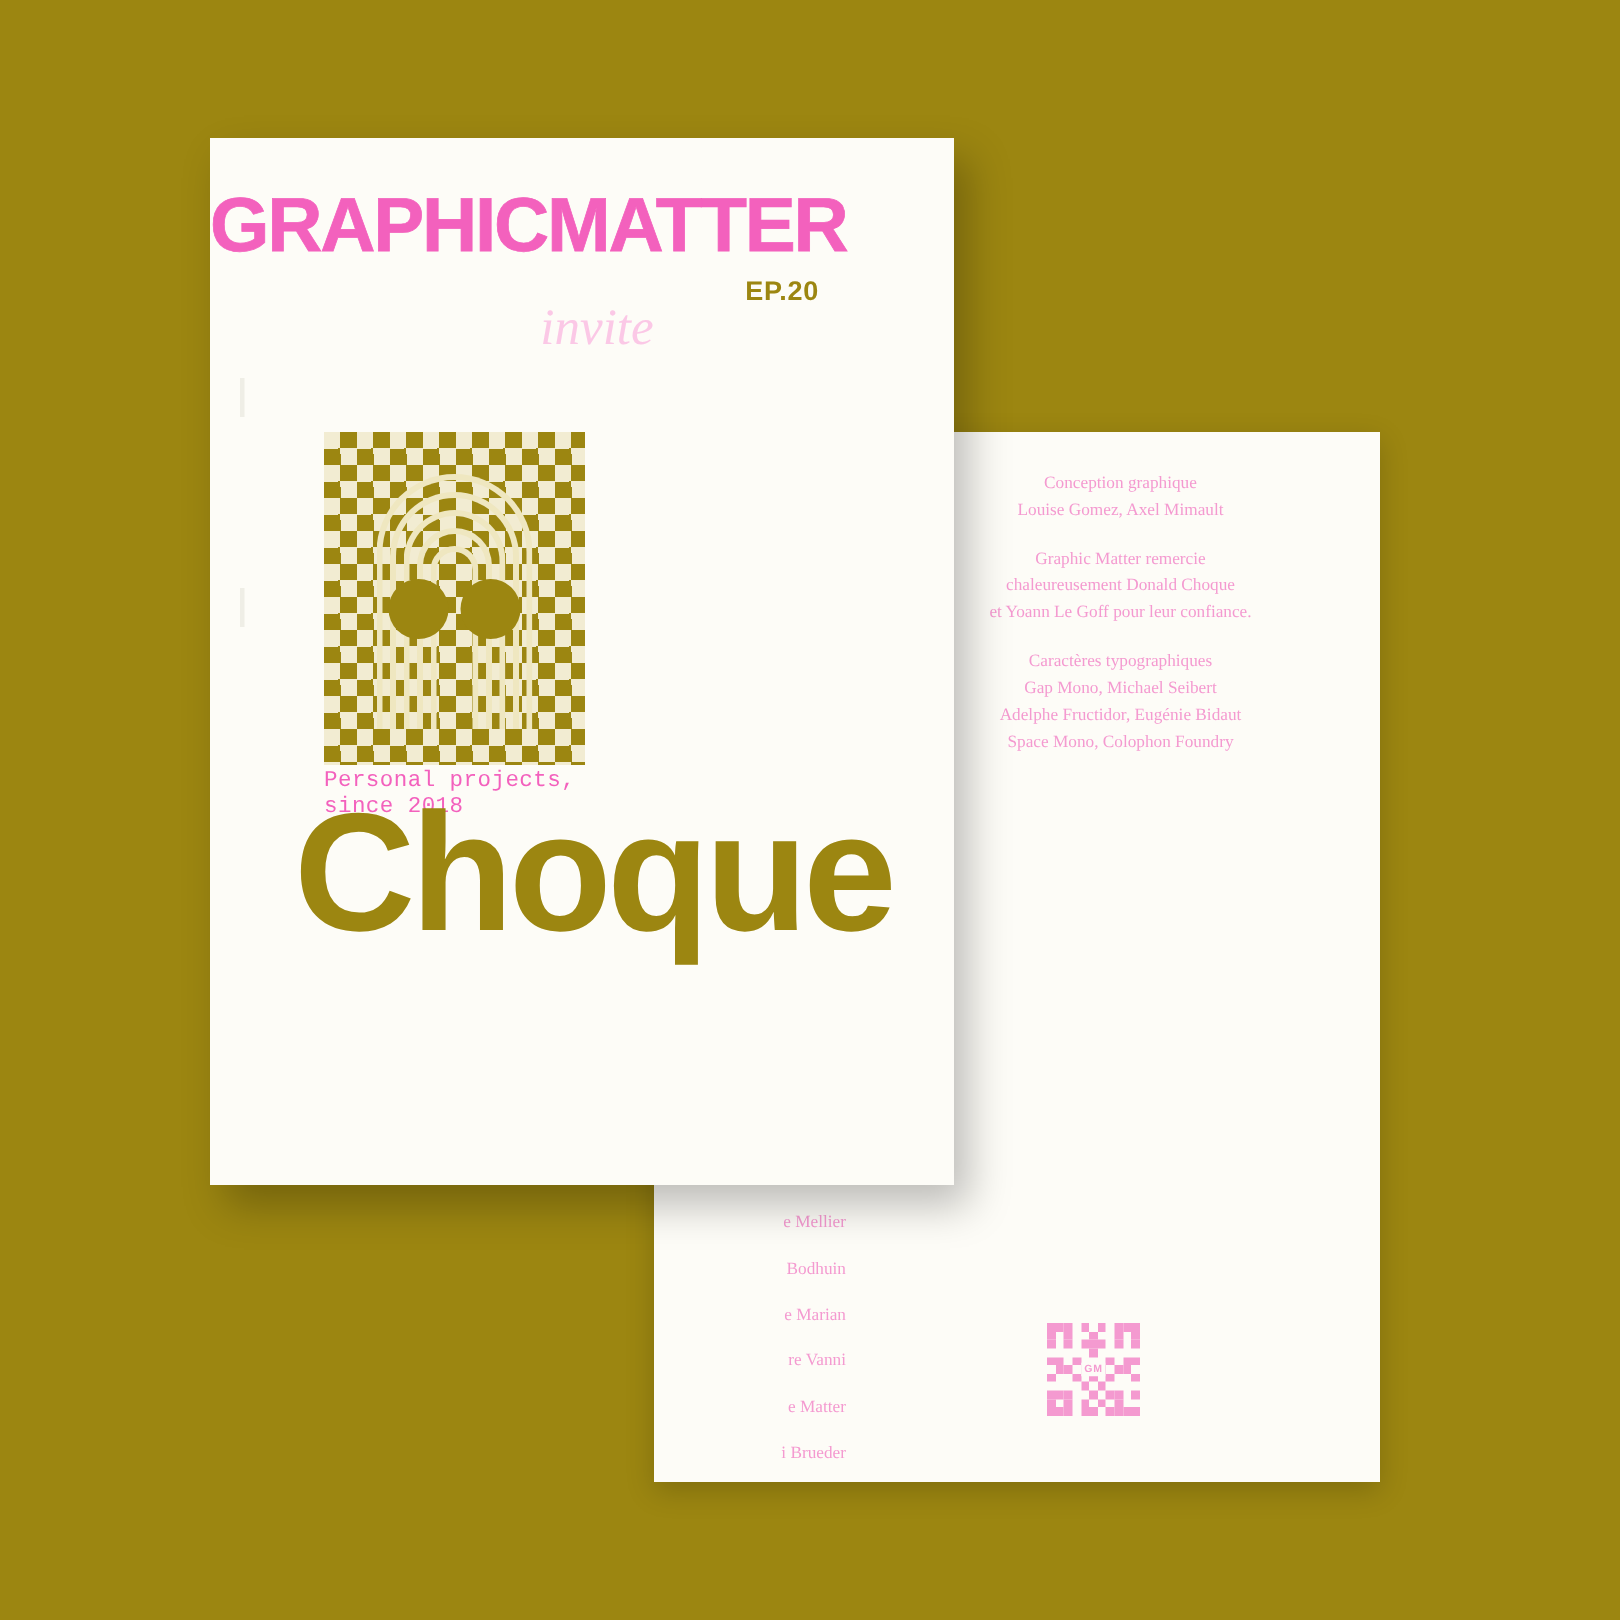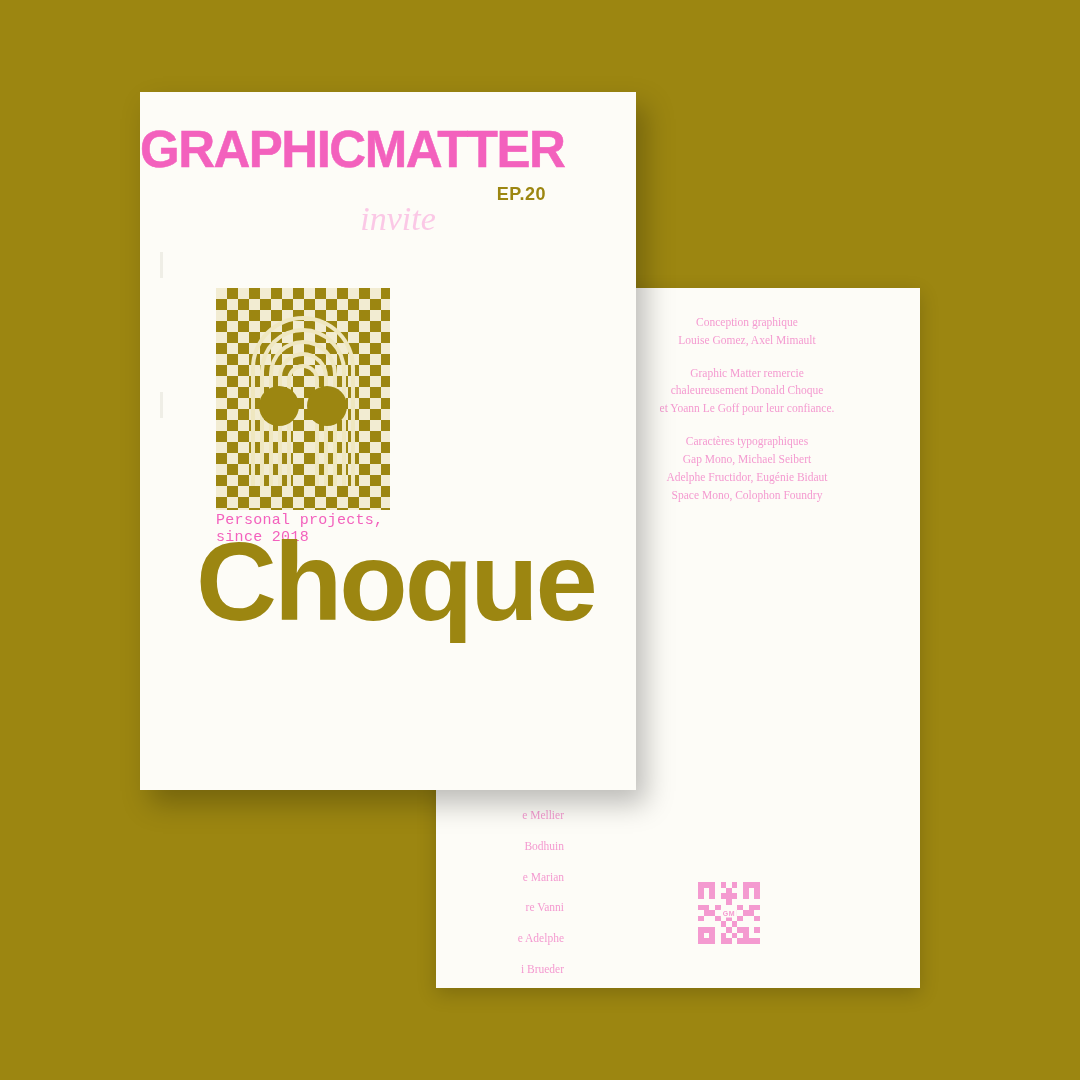--- a/index.html
+++ b/index.html
@@ -220,21 +220,21 @@
         <p>d'écoute.</p>
         <p>odcast</p>
         <p>Gomez.</p>
         <p>ast</p>
         <p>ion</p>
         <p>elmo</p>
         <p>e Mellier</p>
         <p>Bodhuin</p>
         <p>e Marian</p>
         <p>re Vanni</p>
-        <p>e Adelphe</p>
+        <p>e Matter</p>
         <p>i Brueder</p>
       </div>
 
       <div class="back-col-right">
 
         <p>
           <span class="blk-title">Conception graphique</span><br>
           <span class="cl">Louise Gomez, Axel Mimault</span>
         </p>
 

